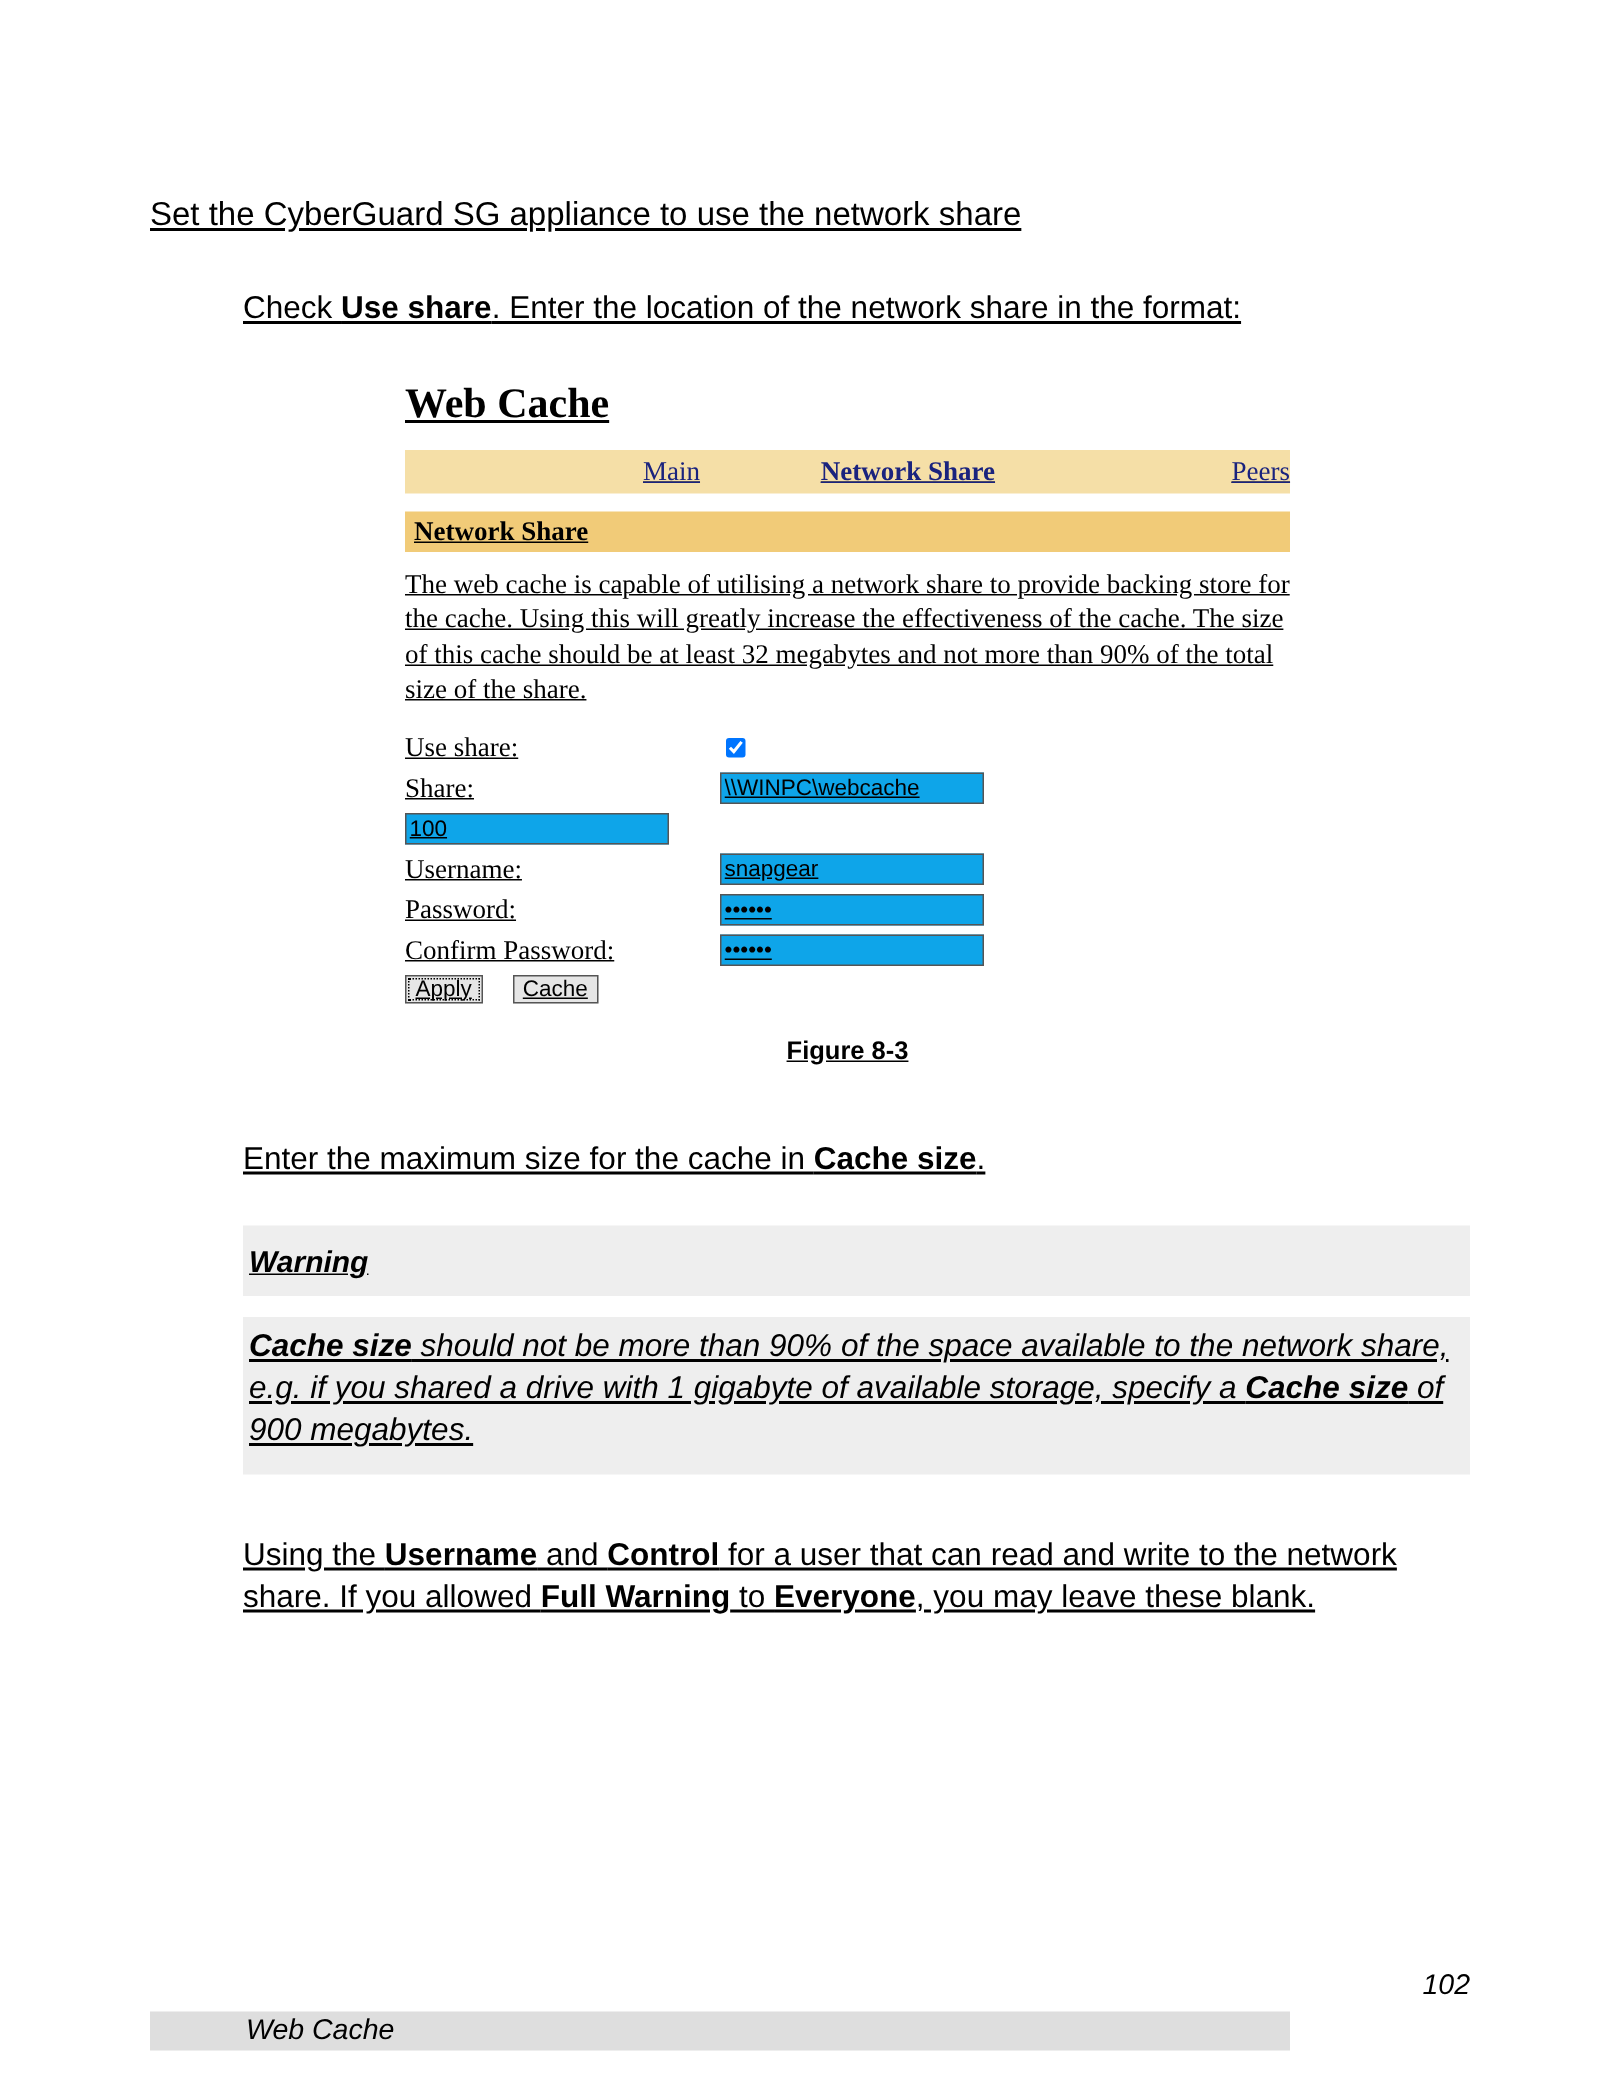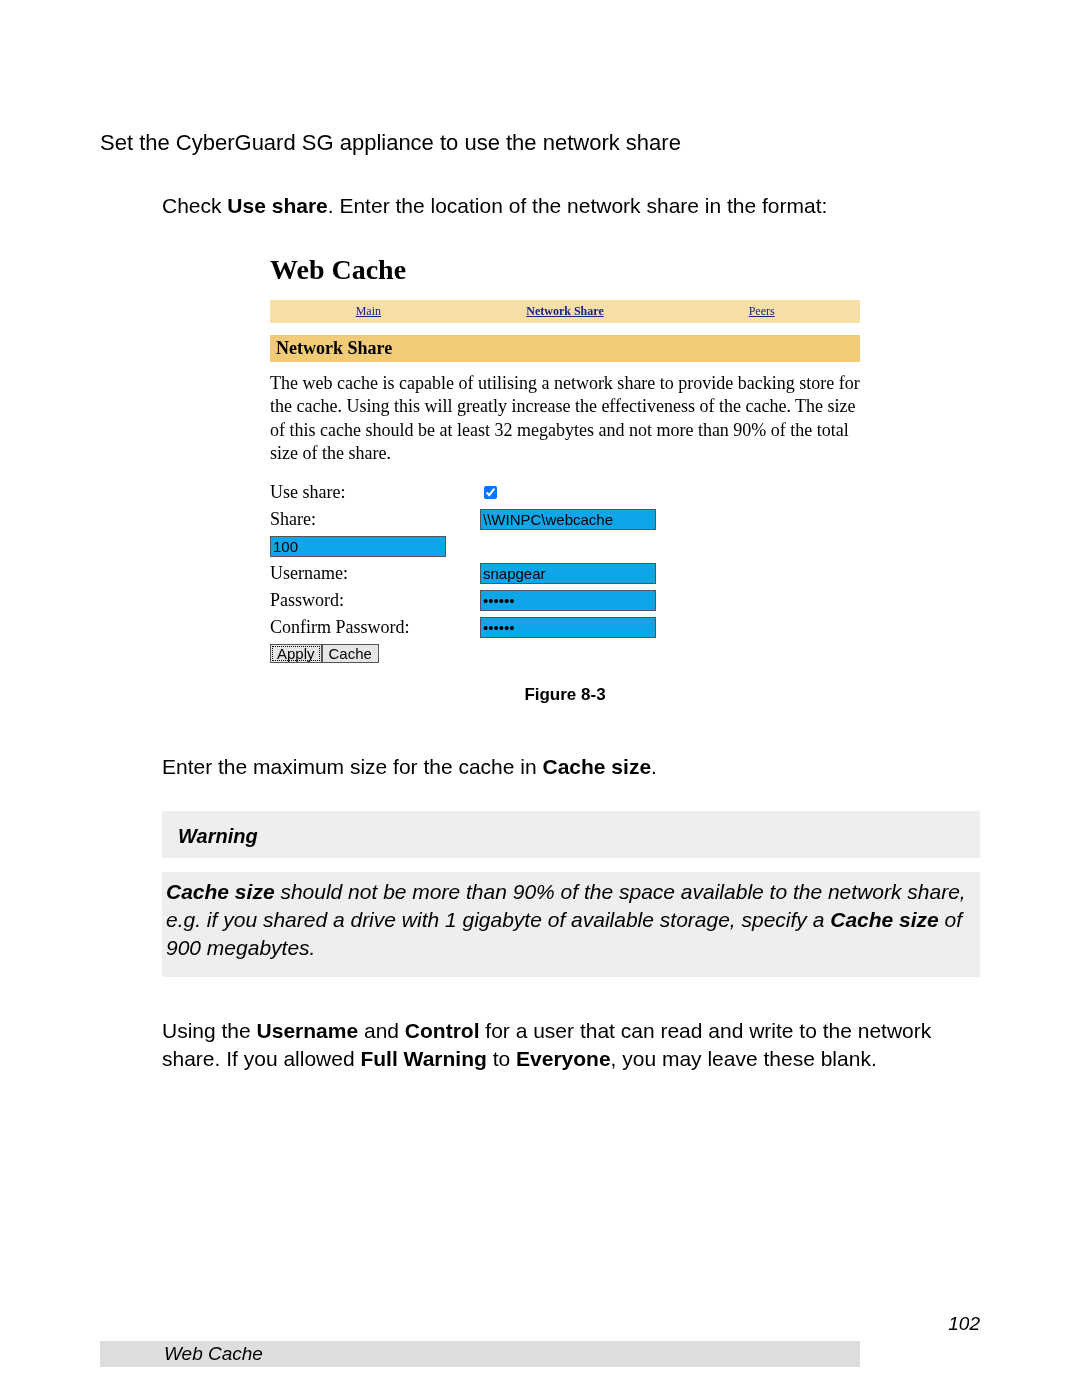--- a/index.html
+++ b/index.html
@@ -9,20 +9,21 @@
     font-family: Arial, Helvetica, sans-serif;
     color: #000;
   }
   .page {
     width: 1080px;
     min-height: 1397px;
     margin: 0 auto;
     position: relative;
     box-sizing: border-box;
     padding: 130px 100px 40px 100px;
+    text-decoration: underline;
   }
   .intro-title {
     font-size: 22px;
     margin-bottom: 38px;
   }
   .intro-sub {
     font-size: 21px;
     margin-left: 62px;
     margin-bottom: 36px;
   }
@@ -47,24 +48,24 @@
     font-weight: bold;
     font-size: 28px;
     margin-bottom: 14px;
   }
   .tab-row {
     display: flex;
     background: #f5dfa7;
   }
   .tab-cell {
     flex: 1;
-    text-align: center;
+    text-align: right;
     padding: 4px 0;
     font-family: "Times New Roman", Times, serif;
-    font-size: 12px;
+    font-size: 18px;
     color: #1a237e;
     text-decoration: underline;
     cursor: pointer;
   }
   .tab-selected {
     font-weight: bold;
   }
   .section-header {
     background: #f1cb78;
     font-family: "Times New Roman", Times, serif;
@@ -104,21 +105,21 @@
     border: 1px solid #555;
     background: #0ea5e9;
   }
   .checkbox {
     width: 13px;
     height: 13px;
   }
   .btn-row {
     margin-top: 6px;
     display: flex;
-    gap: 0;
+    gap: 20px;
   }
   .btn {
     font-family: Arial, sans-serif;
     font-size: 15px;
     padding: 0 6px;
     border: 1px solid #555;
     background: #e6e6e6;
     cursor: pointer;
   }
   .btn-apply {
@@ -137,21 +138,21 @@
   }
 
   .para {
     font-size: 21px;
     margin-left: 62px;
     margin-bottom: 32px;
   }
   .warning-block {
     background: #eeeeee;
     margin-left: 62px;
-    padding: 14px 8px 10px 16px;
+    padding: 14px 8px 10px 4px;
     margin-bottom: 14px;
   }
   .warning-title {
     font-style: italic;
     font-weight: bold;
     font-size: 20px;
   }
   .warning-body {
     background: #eeeeee;
     margin-left: 62px;

